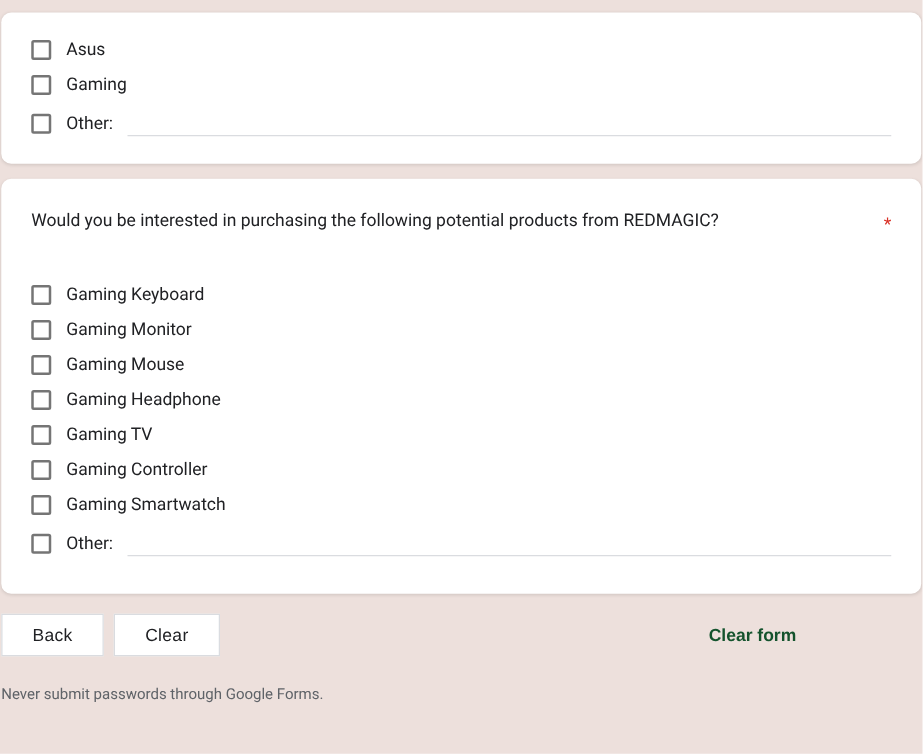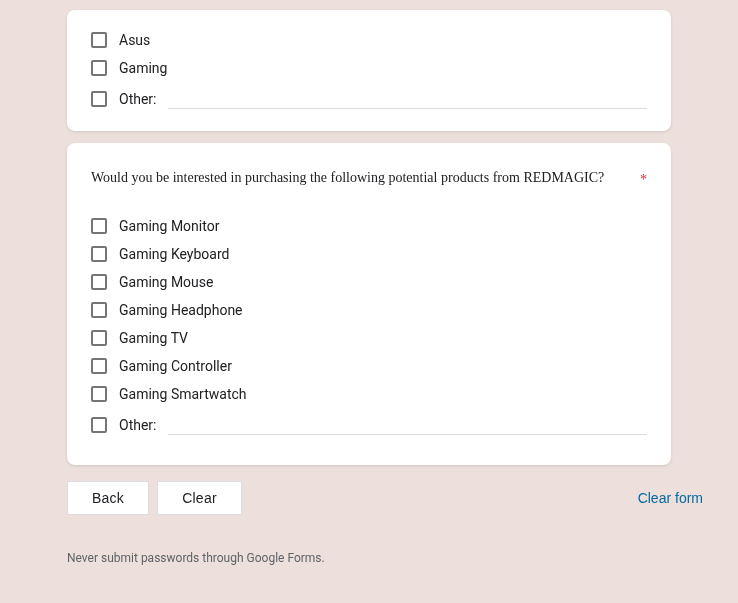--- a/index.html
+++ b/index.html
@@ -11,21 +11,21 @@
       color: #202124;
       min-height: 603px;
       width: 738px;
       display: flex;
       flex-direction: column;
       align-items: center;
       padding: 0 0 20px 0;
     }
 
     .form-container {
-      width: 604px;
+      width: 736px;
       display: flex;
       flex-direction: column;
       gap: 12px;
       padding-top: 10px;
     }
 
     .card {
       background: #fff;
       border-radius: 8px;
       padding: 24px;
@@ -89,22 +89,21 @@
     }
 
     .question-card {
       padding: 24px;
     }
 
     .question-header {
       display: flex;
       align-items: flex-end;
       gap: 4px;
-      margin-bottom: 24px;
-      font-family: Liberation Serif, serif;
+      margin-bottom: 34px;
     }
 
     .question-text {
       font-size: 14px;
       color: #202124;
       line-height: 1.5;
       flex: 1;
     }
 
     .required-star {
@@ -141,33 +140,33 @@
 
     .btn-next {
       background: #fff;
       color: #202124;
       border: 1px solid #dadce0;
     }
 
     .btn-clear {
       background: transparent;
       border: none;
-      color: #0369a1;
-      font-size: 14px;
-      font-weight: 400;
+      color: #14532d;
+      font-size: 14px;
+      font-weight: 700;
       cursor: pointer;
       padding: 8px 4px;
     }
 
     .footer-warning {
       font-size: 12px;
       color: #5f6368;
       width: 640px;
       text-align: left;
-      margin-top: 20px;
+      margin-top: 7px;
     }
 
     .footer-info {
       font-size: 12px;
       color: #5f6368;
       width: 640px;
       text-align: center;
       margin-top: 8px;
     }
 
@@ -197,26 +196,26 @@
     </div>
   </div>
 
   <div class="card question-card">
     <div class="question-header">
       <span class="question-text">Would you be interested in purchasing the following potential products from REDMAGIC?</span>
       <span class="required-star">*</span>
     </div>
 
     <div class="checkbox-item">
+      <input type="checkbox" class="checkbox-input" id="keyboard" style="">
+      <label for="keyboard">Gaming Keyboard</label>
+    </div>
+    <div class="checkbox-item">
       <input type="checkbox" class="checkbox-input" id="monitor" style="">
       <label for="monitor">Gaming Monitor</label>
-    </div>
-    <div class="checkbox-item">
-      <input type="checkbox" class="checkbox-input" id="keyboard" style="">
-      <label for="keyboard">Gaming Keyboard</label>
     </div>
     <div class="checkbox-item">
       <input type="checkbox" class="checkbox-input" id="mouse" style="">
       <label for="mouse">Gaming Mouse</label>
     </div>
     <div class="checkbox-item">
       <input type="checkbox" class="checkbox-input" id="headphone" style="">
       <label for="headphone">Gaming Headphone</label>
     </div>
     <div class="checkbox-item">

